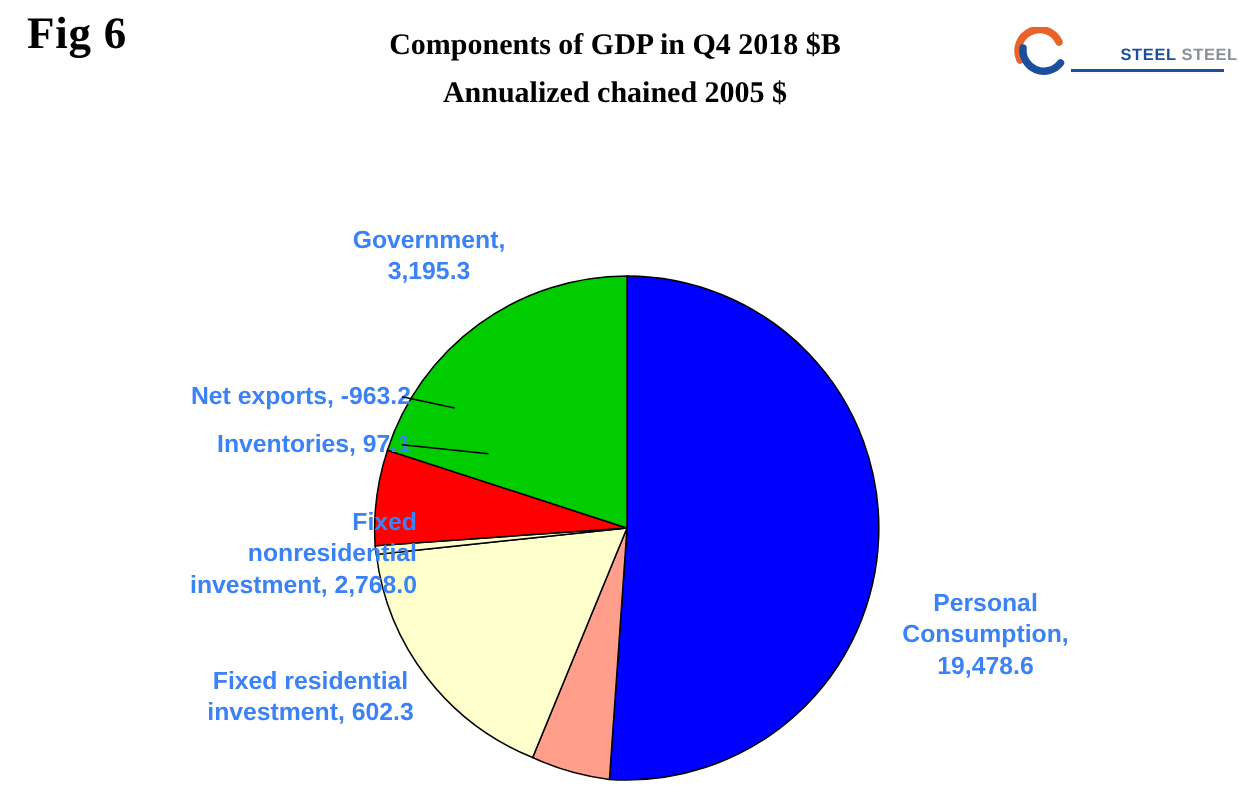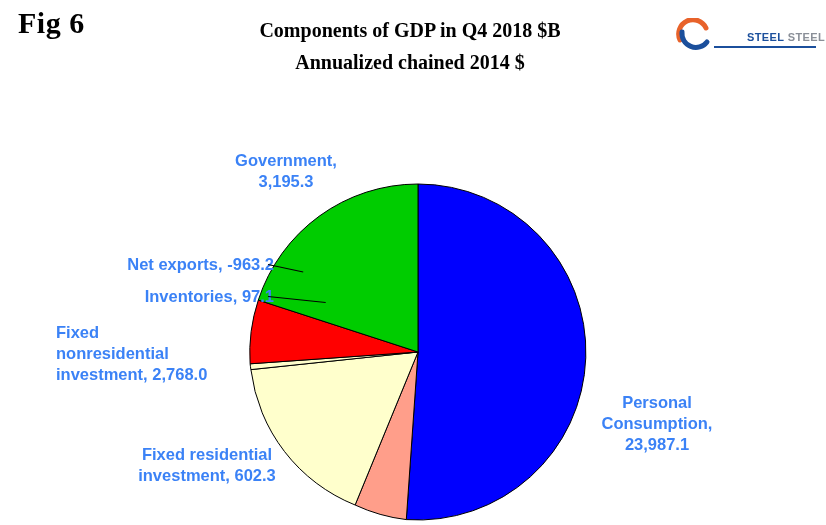--- a/index.html
+++ b/index.html
@@ -117,23 +117,23 @@
     text-align: right;
   }
   .lbl-inventories {
     left: 84px;
     top: 286px;
     width: 190px;
     text-align: right;
   }
   .lbl-fixednonres {
     left: 56px;
-    top: 322px;
+    top: 338px;
     width: 222px;
-    text-align: left;
+    text-align: right;
   }
   .lbl-fixedres {
     left: 112px;
     top: 444px;
     width: 190px;
     text-align: center;
   }
   .lbl-personal {
     left: 562px;
     top: 392px;
@@ -164,21 +164,21 @@
 </style>
 </head>
 <body>
 
 <div id="stage">
 
   <div class="fig-label">Fig 6</div>
 
   <div class="chart-title">
     <span>Components of GDP in Q4 2018 $B</span>
-    <span class="line2">Annualized chained 2014 $</span>
+    <span class="line2">Annualized chained 2005 $</span>
   </div>
 
   <div class="logo">
     <svg class="logo-mark" viewBox="0 0 36 34">
       <path d="M4 22 A14 14 0 0 1 30 10" stroke="#e8622a" stroke-width="5" fill="none" stroke-linecap="round"></path>
       <path d="M6 14 A14 14 0 0 0 31 24" stroke="#1b4f9c" stroke-width="5" fill="none" stroke-linecap="round"></path>
     </svg>
     <div class="logo-text">
       <span class="w1">STEEL</span>
       <span class="w2">STEEL</span>
@@ -210,15 +210,15 @@
   <div class="leader leader-netexports"></div>
   <div class="lbl lbl-inventories">Inventories, 97.1</div>
   <div class="leader leader-inventories"></div>
   <div class="lbl lbl-fixednonres">Fixed
 nonresidential
 investment, 2,768.0</div>
   <div class="lbl lbl-fixedres">Fixed residential
 investment, 602.3</div>
   <div class="lbl lbl-personal">Personal
 Consumption,
-23,987.1</div>
+19,478.6</div>
 
 </div>
 
 </body></html>

